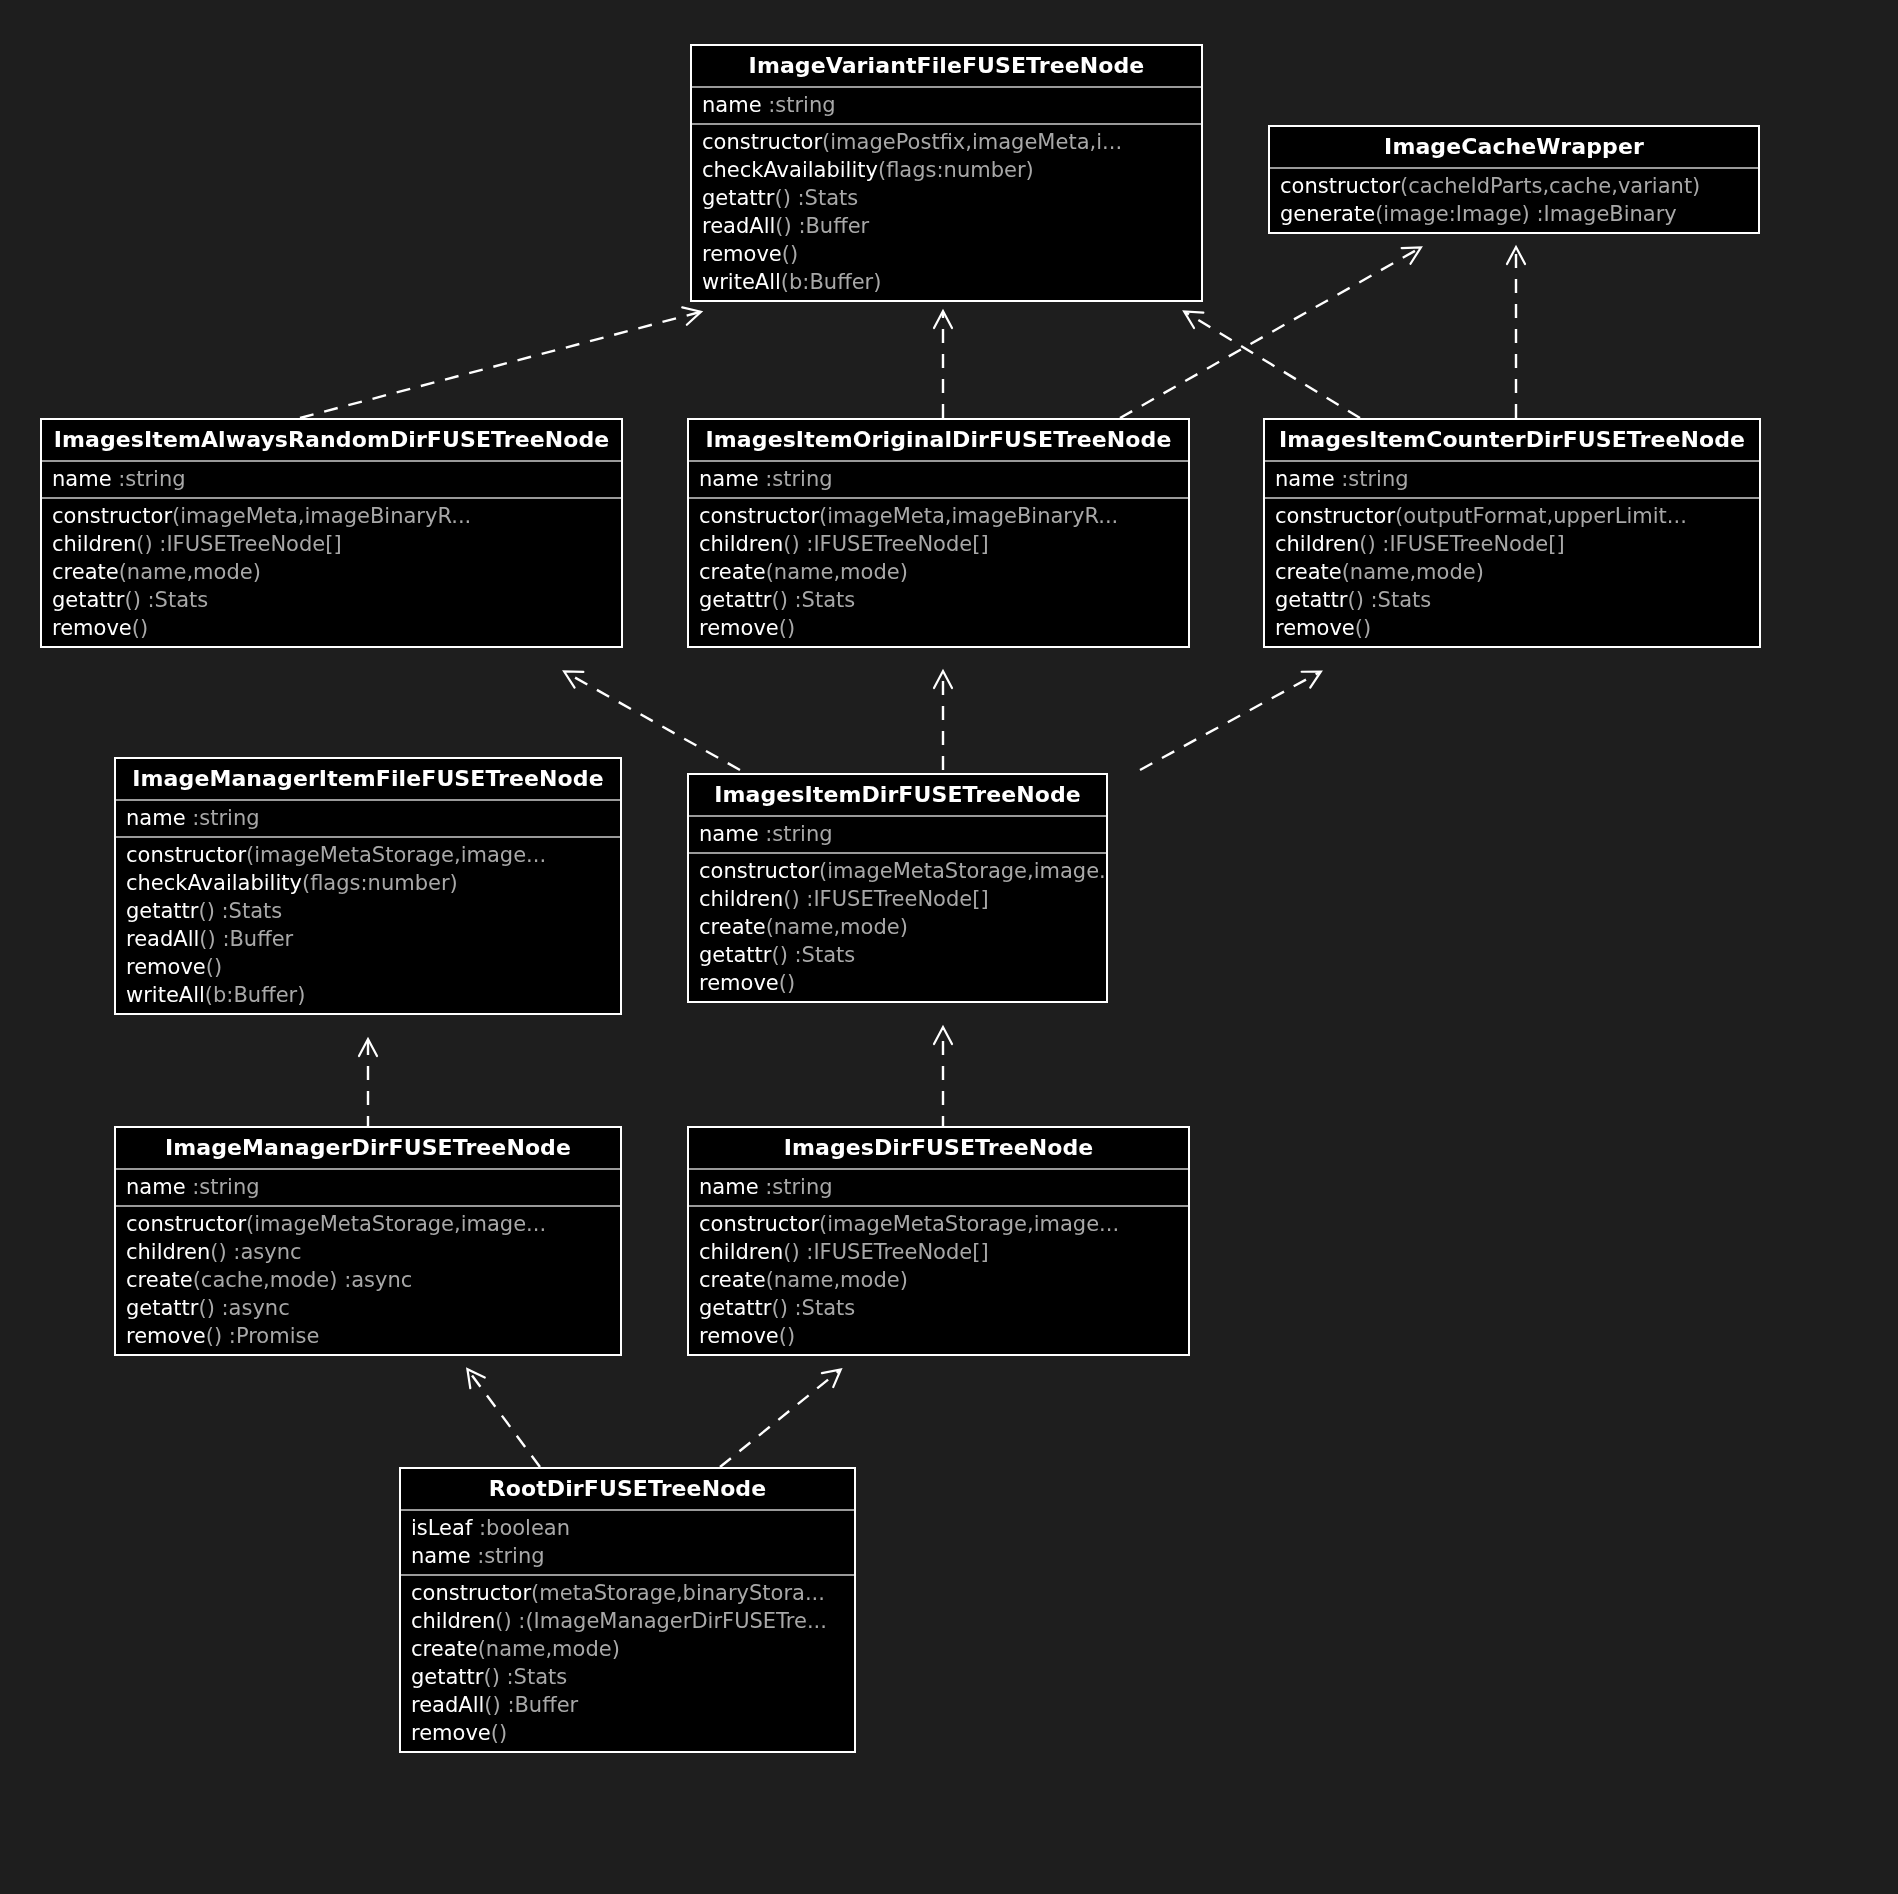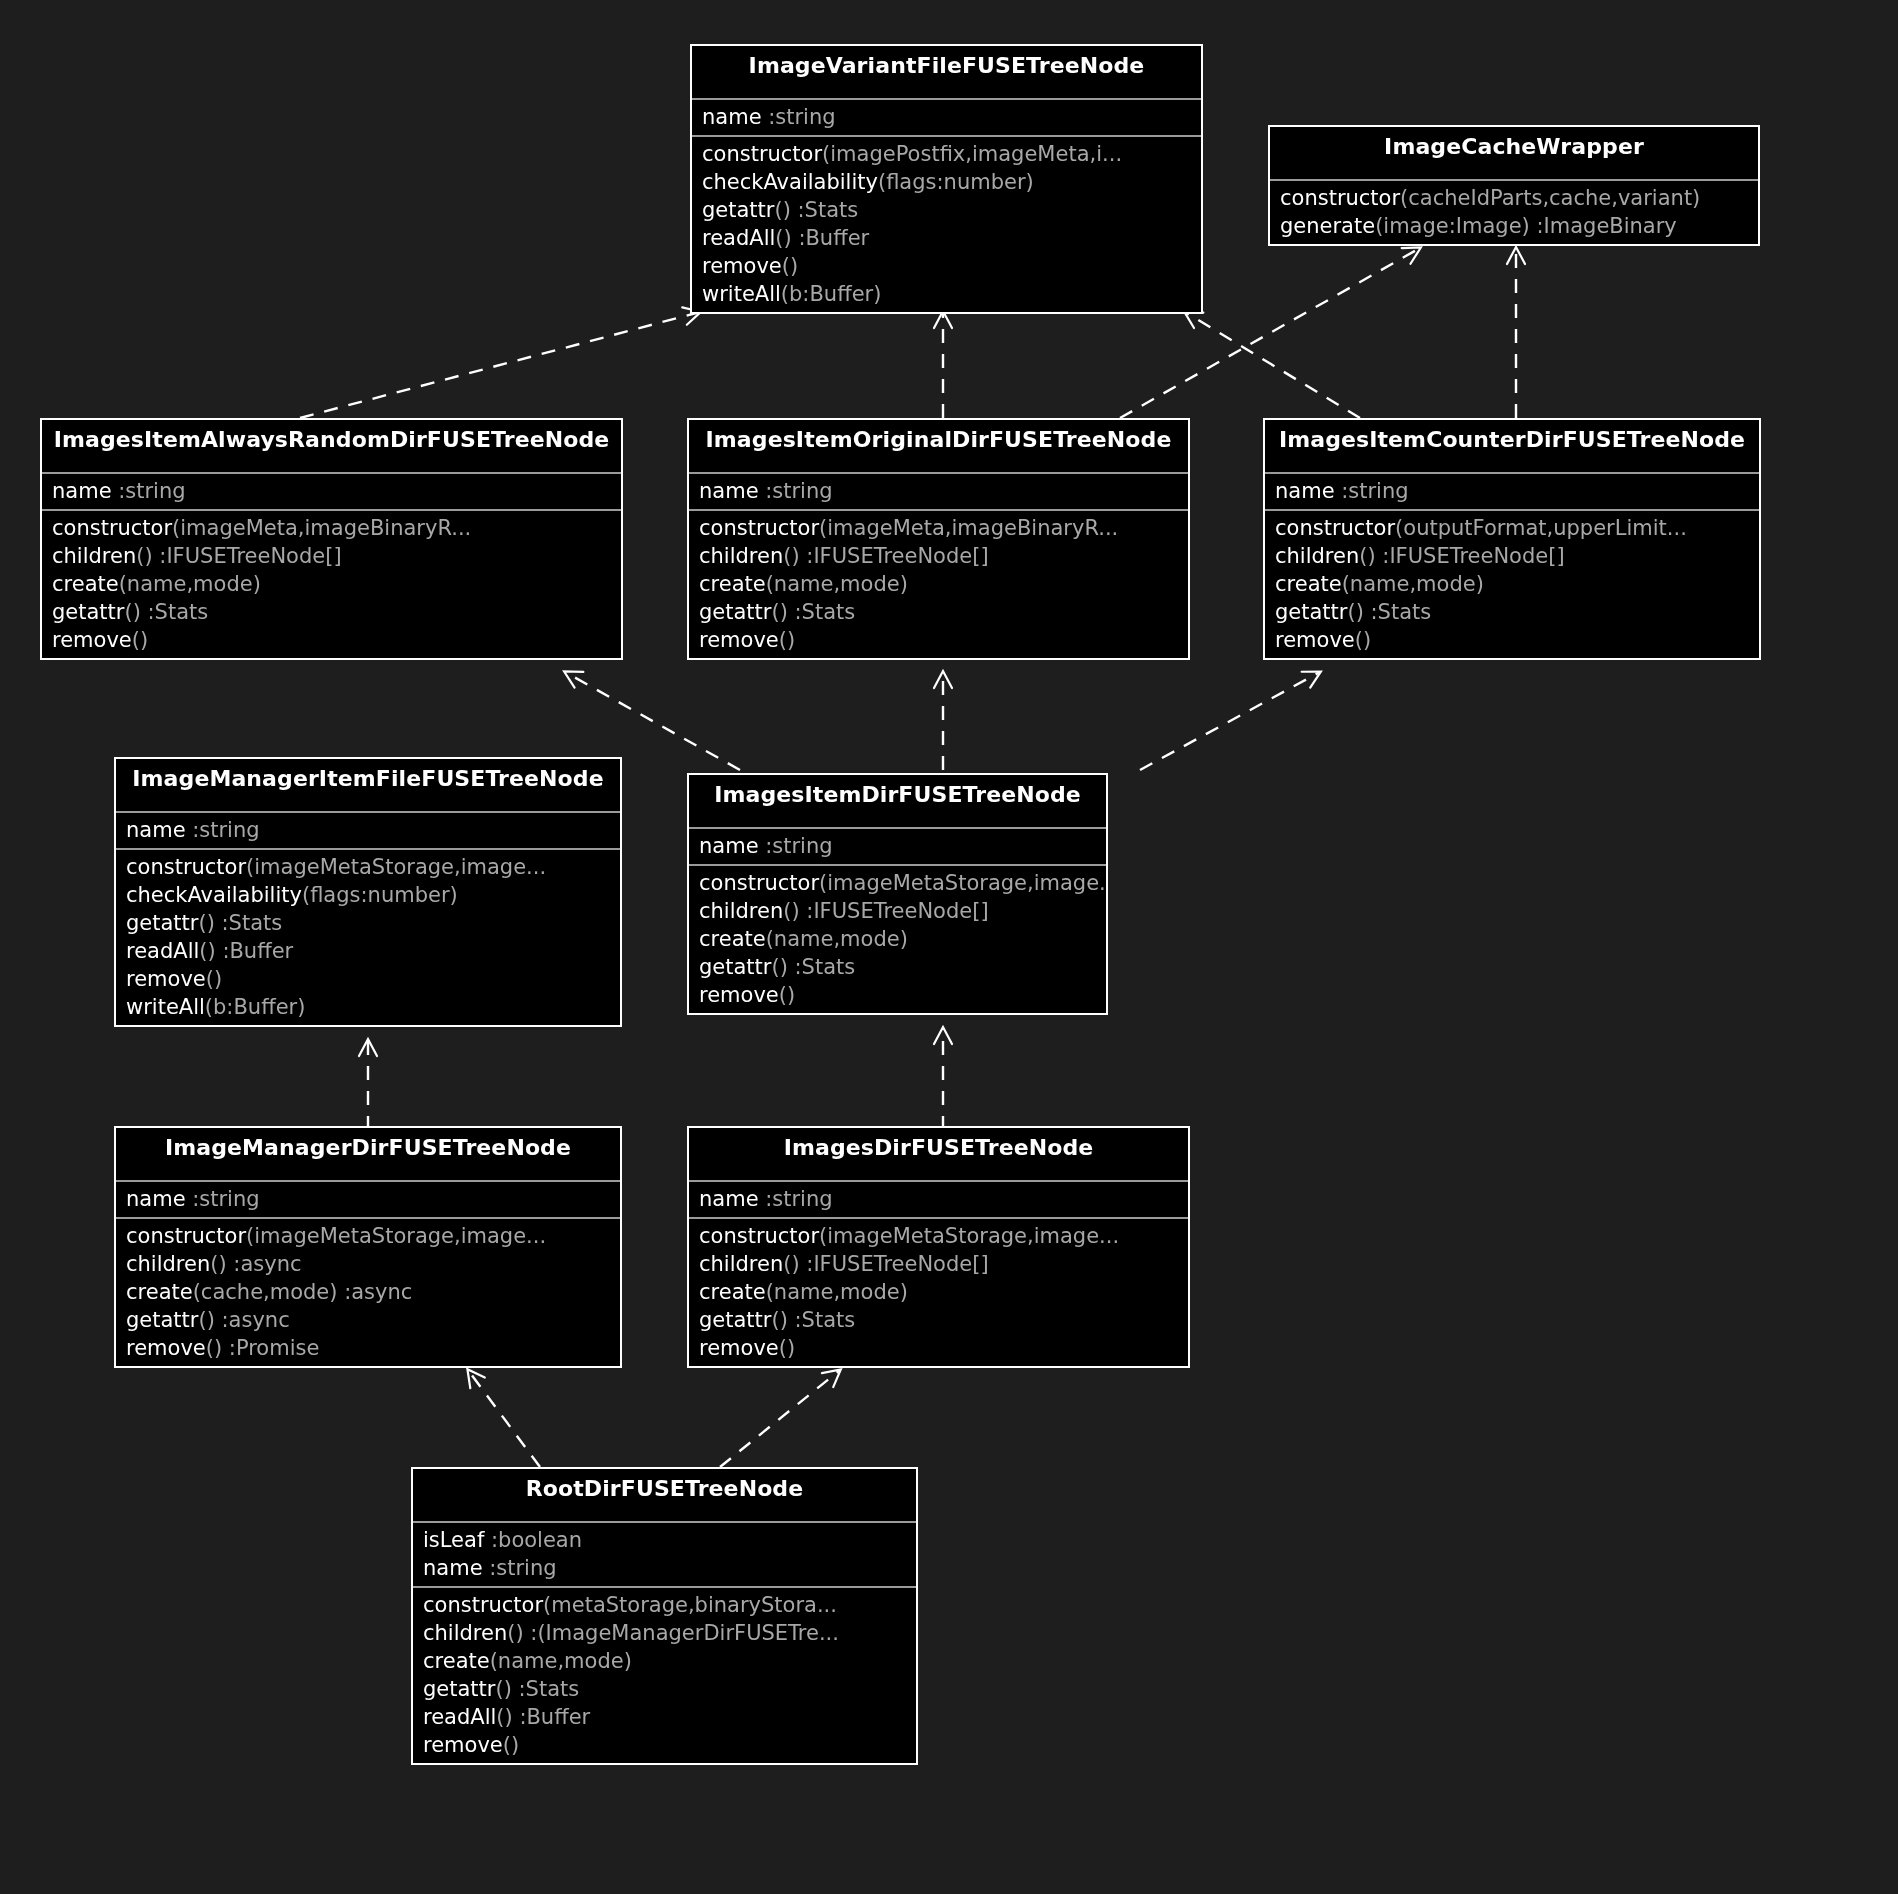--- a/index.html
+++ b/index.html
@@ -28,21 +28,21 @@
     background: #000000;
     border: 2px solid #ffffff;
     box-sizing: border-box;
     z-index: 2;
   }
   .uml-title {
     text-align: center;
     font-weight: bold;
     color: #ffffff;
     font-size: 22px;
-    padding: 7px 10px 20px 10px;
+    padding: 7px 10px 8px 10px;
     letter-spacing: 0.1px;
     white-space: nowrap;
     overflow: hidden;
   }
   .sep {
     height: 2px;
     background: #9a9a9a;
     width: 100%;
   }
   .uml-section {
@@ -229,21 +229,21 @@
     <div class="sep"></div>
     <div class="uml-section">
       <div class="uml-row"><span>constructor</span><span class="dim">(imageMetaStorage,image...</span></div>
       <div class="uml-row"><span>children</span><span class="dim">() :IFUSETreeNode[]</span></div>
       <div class="uml-row"><span>create</span><span class="dim">(name,mode)</span></div>
       <div class="uml-row"><span>getattr</span><span class="dim">() :Stats</span></div>
       <div class="uml-row"><span>remove</span><span class="dim">()</span></div>
     </div>
   </div>
 
-  <div class="uml-class" style="left:411px; top:1467px; width:507px;">
+  <div class="uml-class" style="left:399px; top:1467px; width:457px;">
     <div class="uml-title">RootDirFUSETreeNode</div>
     <div class="sep"></div>
     <div class="uml-section">
       <div class="uml-row"><span>isLeaf</span><span class="dim"> :boolean</span></div>
       <div class="uml-row"><span>name</span><span class="dim"> :string</span></div>
     </div>
     <div class="sep"></div>
     <div class="uml-section">
       <div class="uml-row"><span>constructor</span><span class="dim">(metaStorage,binaryStora...</span></div>
       <div class="uml-row"><span>children</span><span class="dim">() :(ImageManagerDirFUSETre...</span></div>

